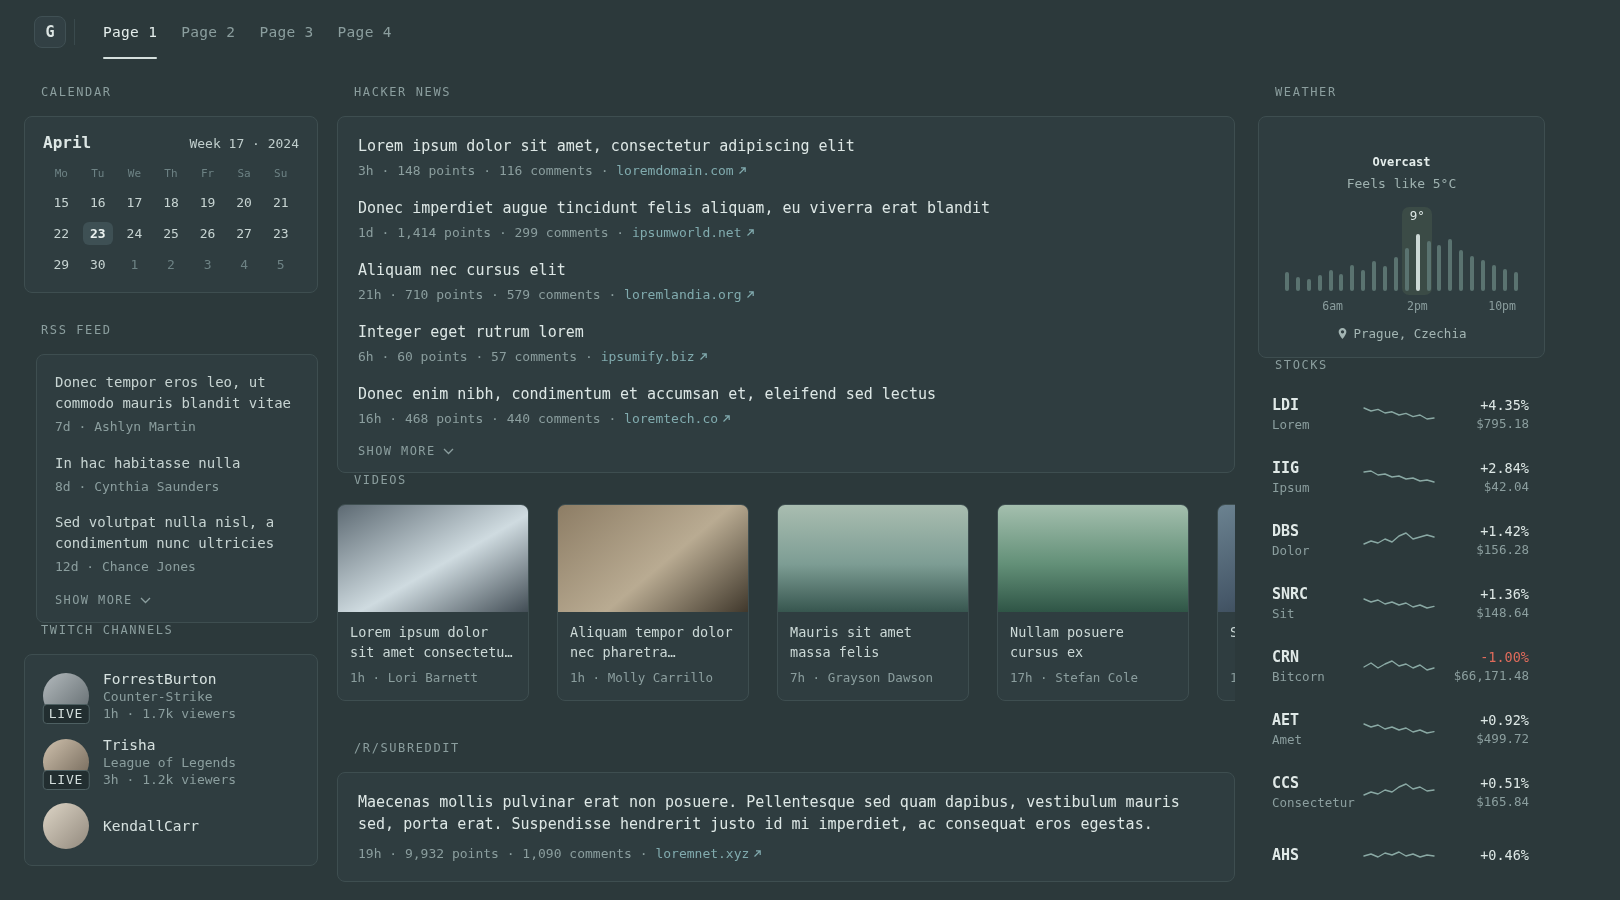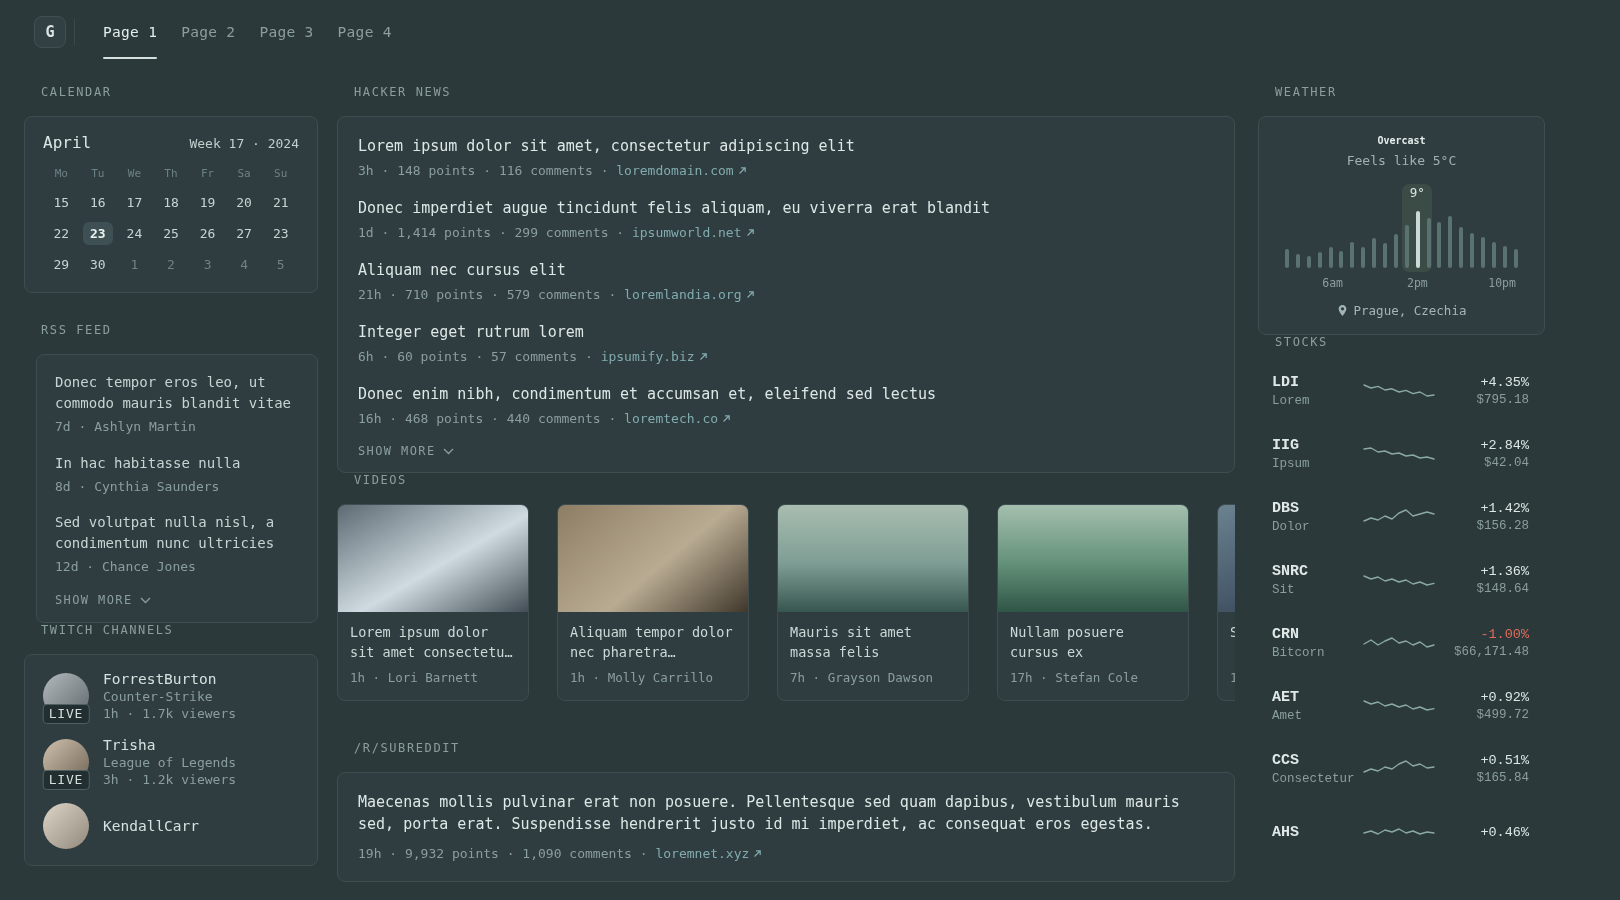--- a/index.html
+++ b/index.html
@@ -38,21 +38,21 @@
   .col-right{width:287px;flex:0 0 auto;}
   .section-title{font-size:12px;font-weight:normal;letter-spacing:1.6px;color:var(--muted);
     margin:0 0 17px 17px;}
   .section{margin:0;}
   .mt30{margin-top:30px;} .mt28{} .mt40{margin-top:40px;}
   .card{background:var(--surface);border:1px solid var(--border);border-radius:8px;box-sizing:border-box;}
 
   
   .cal-card{padding:16px 18px 14px;}
   .cal-head{display:flex;justify-content:space-between;align-items:baseline;margin-bottom:12px;}
-  .cal-month{font-size:16px;font-weight:normal;color:var(--text-bright);}
+  .cal-month{font-size:16px;font-weight:bold;color:var(--text-bright);}
   .cal-week{font-size:13px;color:#c0cecc;}
   .cal-grid{display:grid;grid-template-columns:repeat(7,1fr);row-gap:4px;text-align:center;}
   .cal-dow{font-size:11px;color:#6d8284;padding:3px 0 5px;}
   .cal-day{height:27px;display:flex;align-items:center;justify-content:center;font-size:13px;color:var(--text);}
   .cal-day .num{min-width:30px;padding:4px 0;border-radius:6px;text-align:center;}
   .cal-day.muted{color:#6d8284;}
   .cal-day.today .num{background:var(--today-bg);color:#eaf1ef;font-weight:bold;}
 
   
   .feed-card{padding:17px 18px 15px;margin-left:12px;}
@@ -86,37 +86,37 @@
   .videos-row{display:flex;gap:28px;overflow:hidden;}
   .video-card{width:190px;flex:0 0 auto;border:1px solid var(--border);border-radius:8px;
     background:var(--surface);overflow:hidden;}
   .thumb{height:107px;}
   .video-body{padding:10px 12px 12px;}
   .video-title{font-size:13.5px;color:#ccd9d7;line-height:20px;height:40px;overflow:hidden;white-space:normal;}
   .video-meta{margin-top:7px;font-size:12.5px;}
 
   
   .weather-card{padding:18px 16px 16px;text-align:center;}
-  .w-cond{font-size:10px;font-weight:bold;color:#e4edeb;margin-top:0;}
+  .w-cond{font-size:12px;font-weight:bold;color:#e4edeb;margin-top:20px;}
   .w-feels{font-size:13px;color:#9fb2b0;margin-top:7px;}
   .w-chart{position:relative;height:84px;margin:16px 10px 0;}
   .w-band{position:absolute;top:0;bottom:-4px;width:30px;transform:translateX(-50%);
     background:var(--band);border-radius:7px;}
   .w-temp{position:absolute;top:1px;left:0;right:0;text-align:center;font-size:12.5px;color:var(--text-bright);}
   .w-bars{position:absolute;left:0;right:0;bottom:0;height:62px;display:flex;
     align-items:flex-end;justify-content:space-between;}
   .w-bar{width:4px;border-radius:2px;background:var(--bar);position:relative;z-index:1;}
   .w-bar.hi{background:var(--bar-highlight);}
   .w-labels{position:relative;height:14px;margin:8px 10px 0;}
   .w-time{position:absolute;transform:translateX(-50%);font-size:11.5px;color:var(--muted);white-space:nowrap;}
   .w-loc{display:flex;justify-content:center;align-items:center;gap:6px;margin-top:13px;
     color:#a3b5b3;font-size:12.5px;}
 
   
-  .stocks-list{padding:0 16px 0 14px;font-family:Liberation Mono, monospace;}
+  .stocks-list{padding:0 16px 0 14px;}
   .stock{display:flex;align-items:center;margin-bottom:13px;min-height:50px;}
   .stock-info{width:88px;flex:0 0 auto;}
   .stock-ticker{font-size:15px;font-weight:bold;color:#e0e9e7;}
   .stock-name{font-size:12.5px;color:var(--muted);margin-top:3px;}
   .spark{flex:1;display:flex;justify-content:center;align-items:center;}
   .stock-right{width:92px;flex:0 0 auto;text-align:right;}
   .stock-change{font-size:13.5px;color:var(--text-bright);}
   .stock-change.down{color:var(--negative);}
   .stock-price{font-size:12.5px;color:var(--muted);margin-top:3px;}
 </style>

